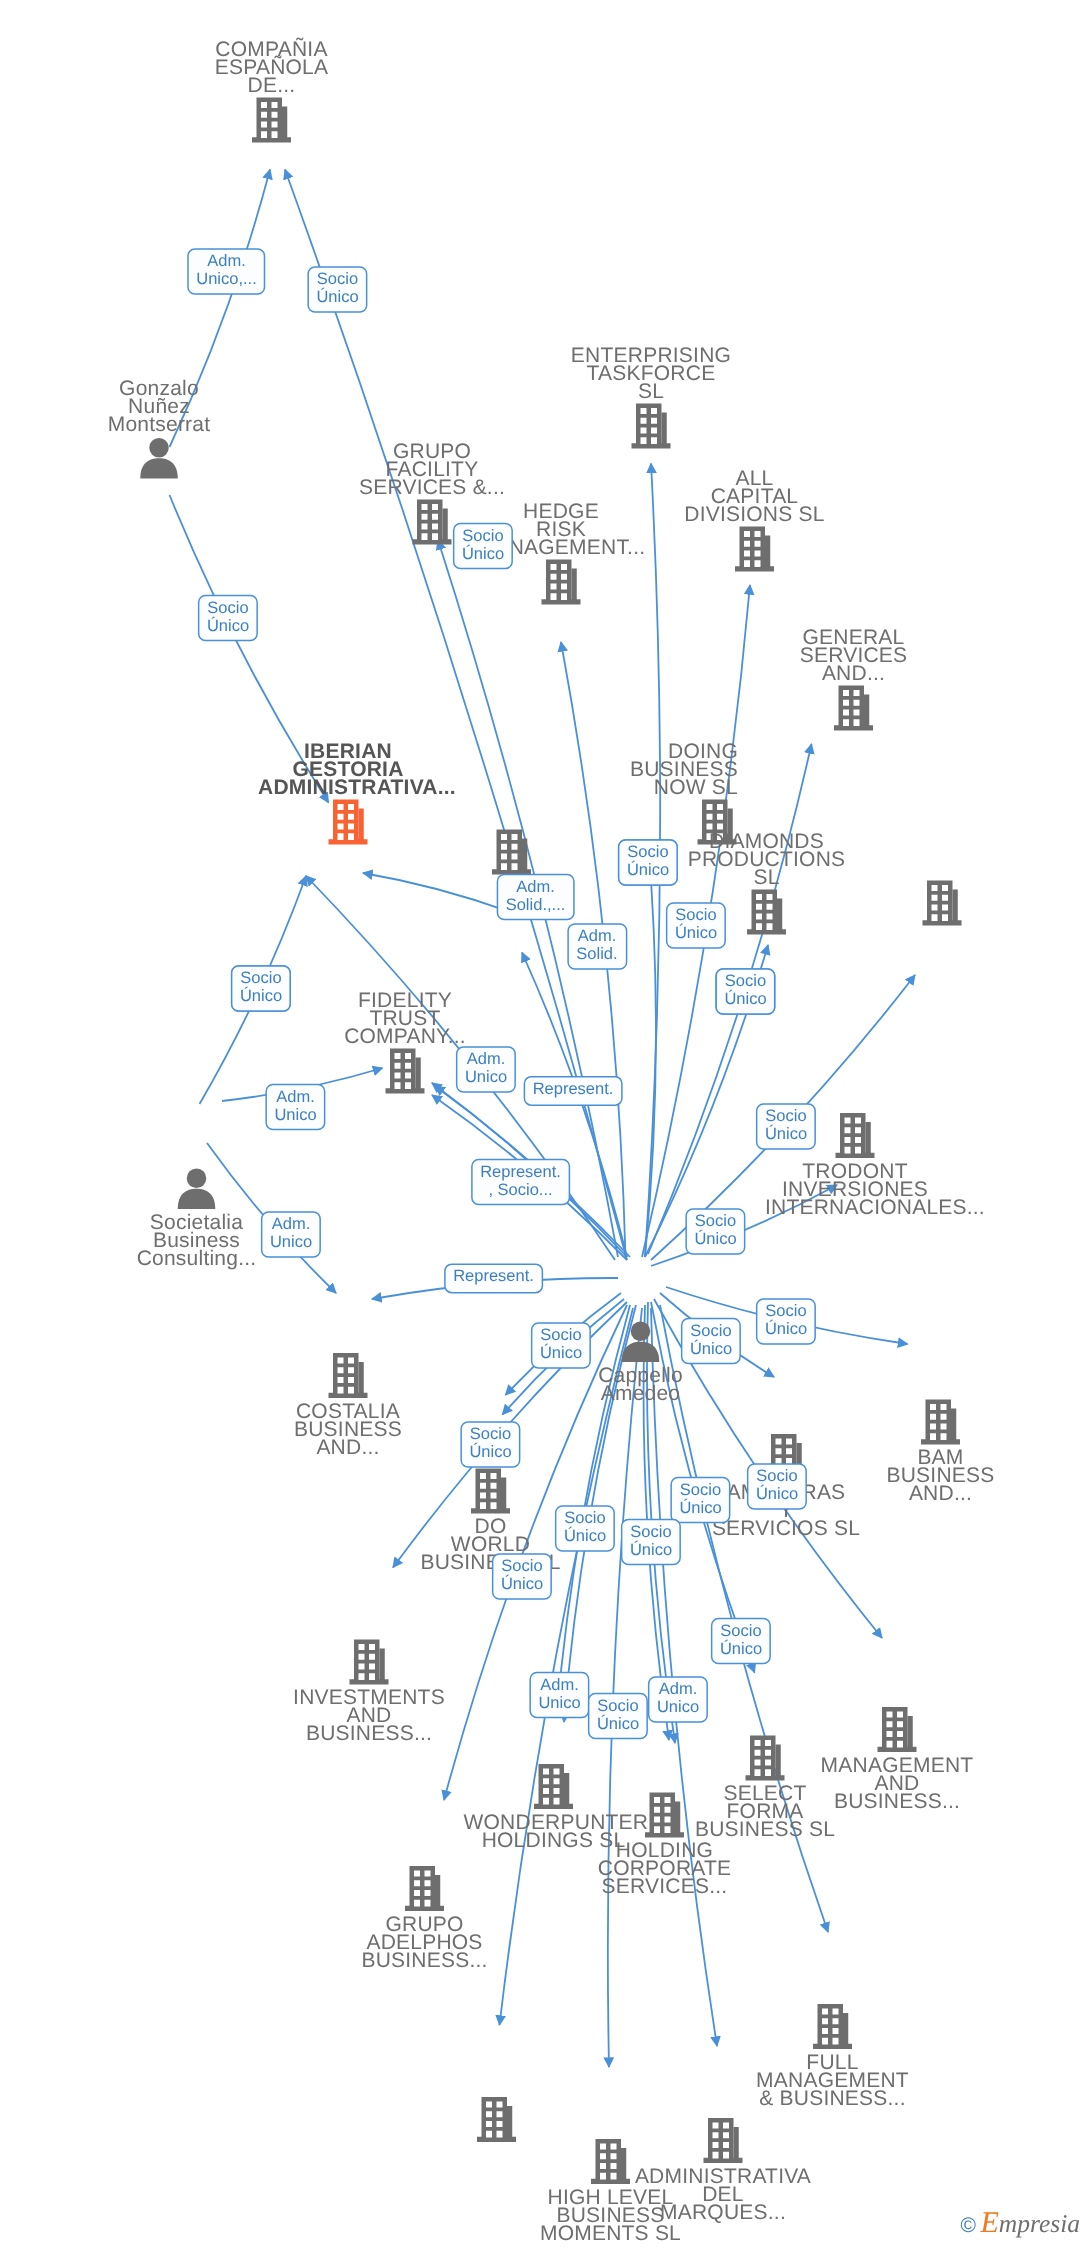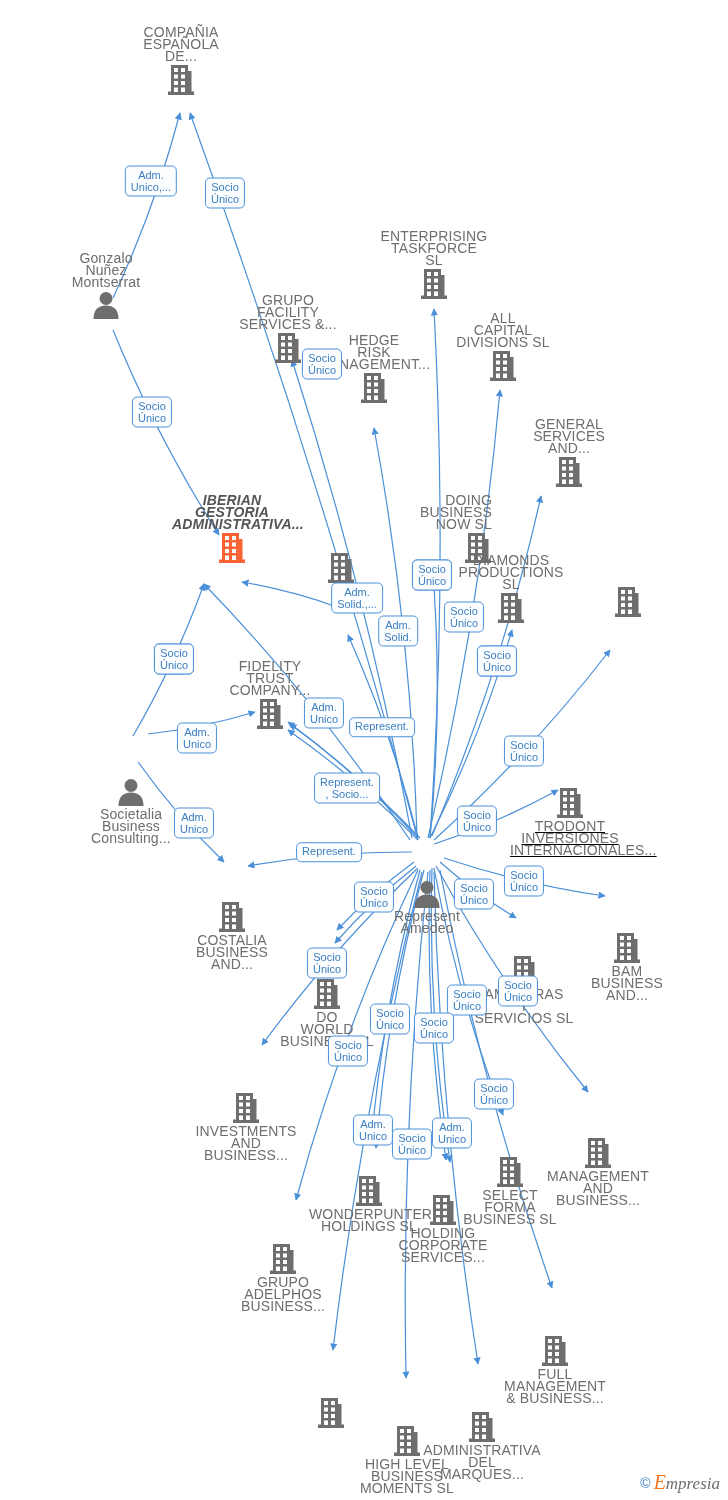--- a/index.html
+++ b/index.html
@@ -36,21 +36,20 @@
     font-size: 14px;
     line-height: 12.2px;
     color: #6e6e6e;
     letter-spacing: 0.15px;
     white-space: pre-line;
     font-family: "Liberation Sans", sans-serif;
   }
   .node .caption.highlight {
     color: #555555;
     font-weight: bold;
-    font-style: italic;
   }
   .node .glyph {
     display: block;
     margin: 1px auto 1px auto;
     line-height: 0;
   }
   .node.below .caption { margin-top: 1px; }
   .node.above .caption { margin-bottom: 1px; }
 
   .edgelabel {
@@ -357,21 +356,21 @@
             <rect x="7" y="4" width="4" height="4" fill="#fff"></rect>
             <rect x="14" y="4" width="4" height="4" fill="#fff"></rect>
             <rect x="7" y="10.5" width="4" height="4" fill="#fff"></rect>
             <rect x="14" y="10.5" width="4" height="4" fill="#fff"></rect>
             <rect x="7" y="17" width="4" height="4" fill="#fff"></rect>
             <rect x="14" y="17" width="4" height="4" fill="#fff"></rect>
             <rect x="7" y="23.5" width="4" height="4.5" fill="#fff"></rect>
             <rect x="14" y="23.5" width="4" height="4.5" fill="#fff"></rect>
           </svg></span>
       </div>
-      <div class="node below" style="left: 570px; top: 786px; text-decoration: underline;">
+      <div class="node below" style="left: 570px; top: 740px;">
         <span class="glyph"><svg width="28" height="32" viewBox="0 0 28 32" aria-hidden="true">
             <rect x="4" y="1" width="17" height="27" fill="#6e6e6e"></rect>
             <rect x="21" y="7" width="3.5" height="21" fill="#6e6e6e"></rect>
             <rect x="1" y="27.5" width="26" height="3.5" fill="#6e6e6e"></rect>
             <rect x="7" y="4" width="4" height="4" fill="#fff"></rect>
             <rect x="14" y="4" width="4" height="4" fill="#fff"></rect>
             <rect x="7" y="10.5" width="4" height="4" fill="#fff"></rect>
             <rect x="14" y="10.5" width="4" height="4" fill="#fff"></rect>
             <rect x="7" y="17" width="4" height="4" fill="#fff"></rect>
             <rect x="14" y="17" width="4" height="4" fill="#fff"></rect>
@@ -389,21 +388,21 @@
           </svg></span>
         <div class="caption">Societalia
 Business
 Consulting...</div>
       </div>
       <div class="node below" style="left: 427px; top: 878px;">
         <span class="glyph"><svg width="28" height="30" viewBox="0 0 28 30" aria-hidden="true">
             <circle cx="14" cy="8.5" r="6.5" fill="#6e6e6e"></circle>
             <path d="M1.5 29 C1.5 19 7 15.5 14 15.5 C21 15.5 26.5 19 26.5 29 Z" fill="#6e6e6e"></path>
           </svg></span>
-        <div class="caption">Represent
+        <div class="caption">Cappello
 Amedeo</div>
       </div>
       <div class="node below" style="left: 232px; top: 900px;">
         <span class="glyph"><svg width="28" height="32" viewBox="0 0 28 32" aria-hidden="true">
             <rect x="4" y="1" width="17" height="27" fill="#6e6e6e"></rect>
             <rect x="21" y="7" width="3.5" height="21" fill="#6e6e6e"></rect>
             <rect x="1" y="27.5" width="26" height="3.5" fill="#6e6e6e"></rect>
             <rect x="7" y="4" width="4" height="4" fill="#fff"></rect>
             <rect x="14" y="4" width="4" height="4" fill="#fff"></rect>
             <rect x="7" y="10.5" width="4" height="4" fill="#fff"></rect>

